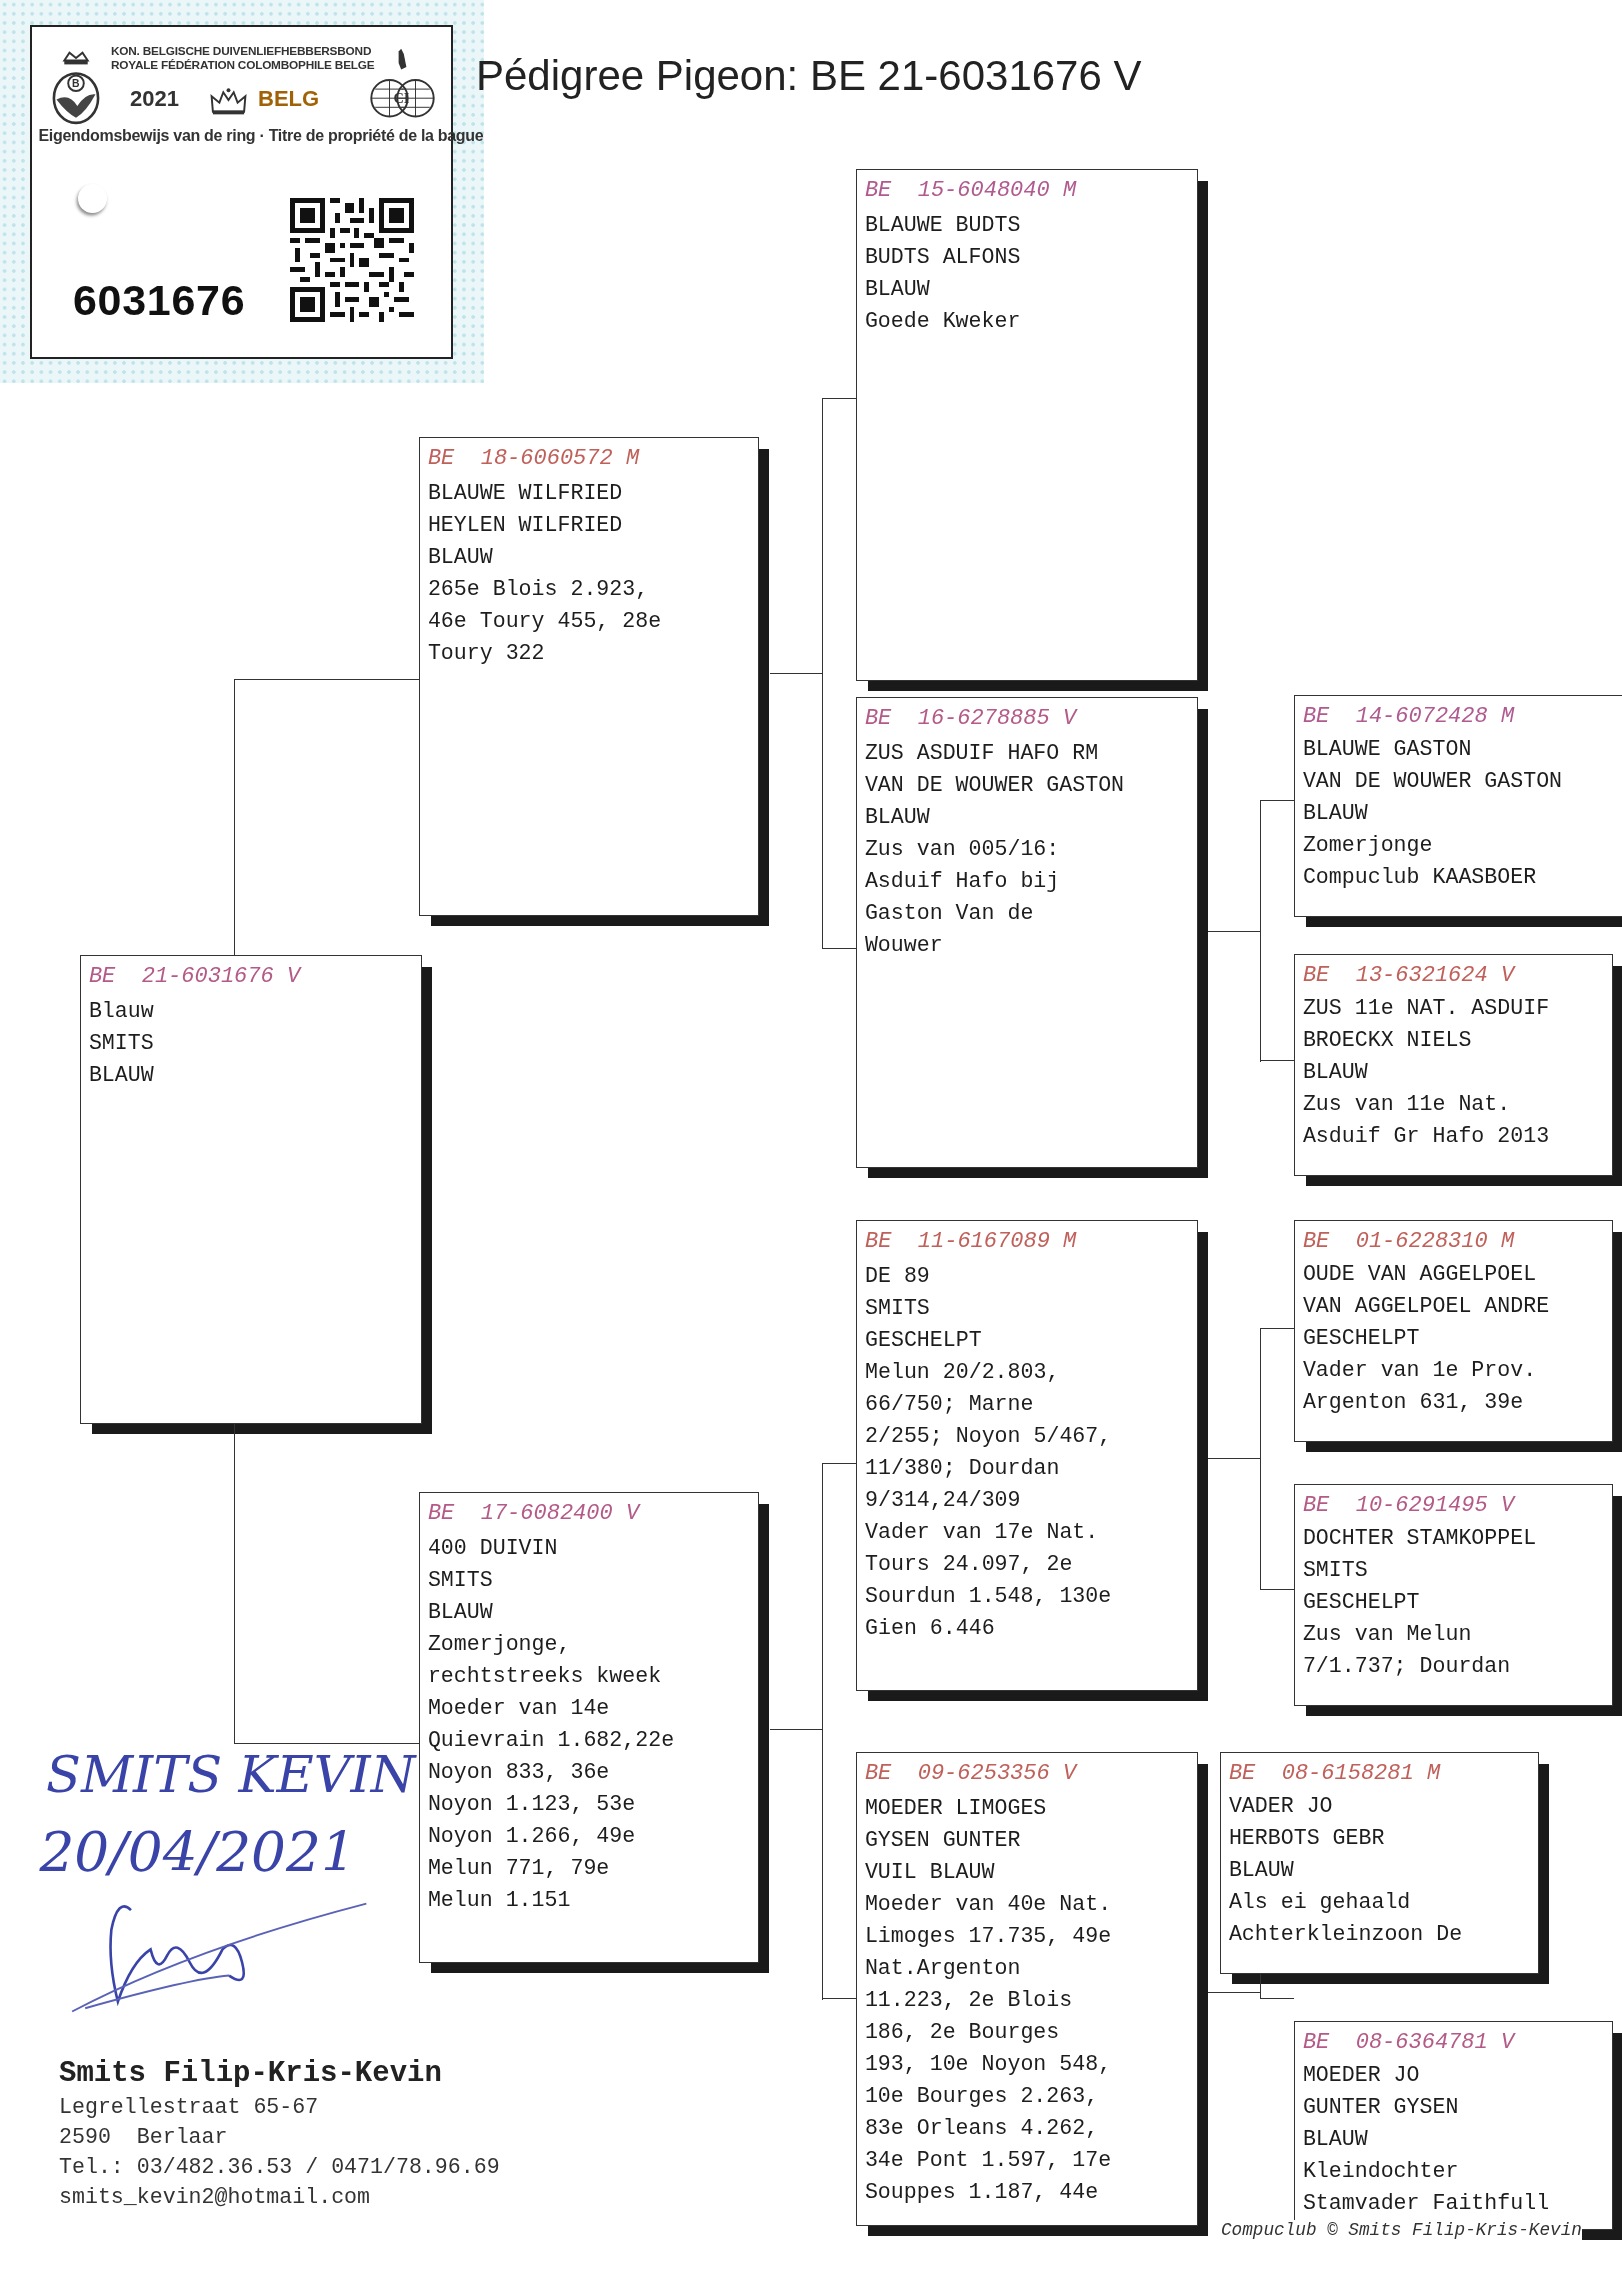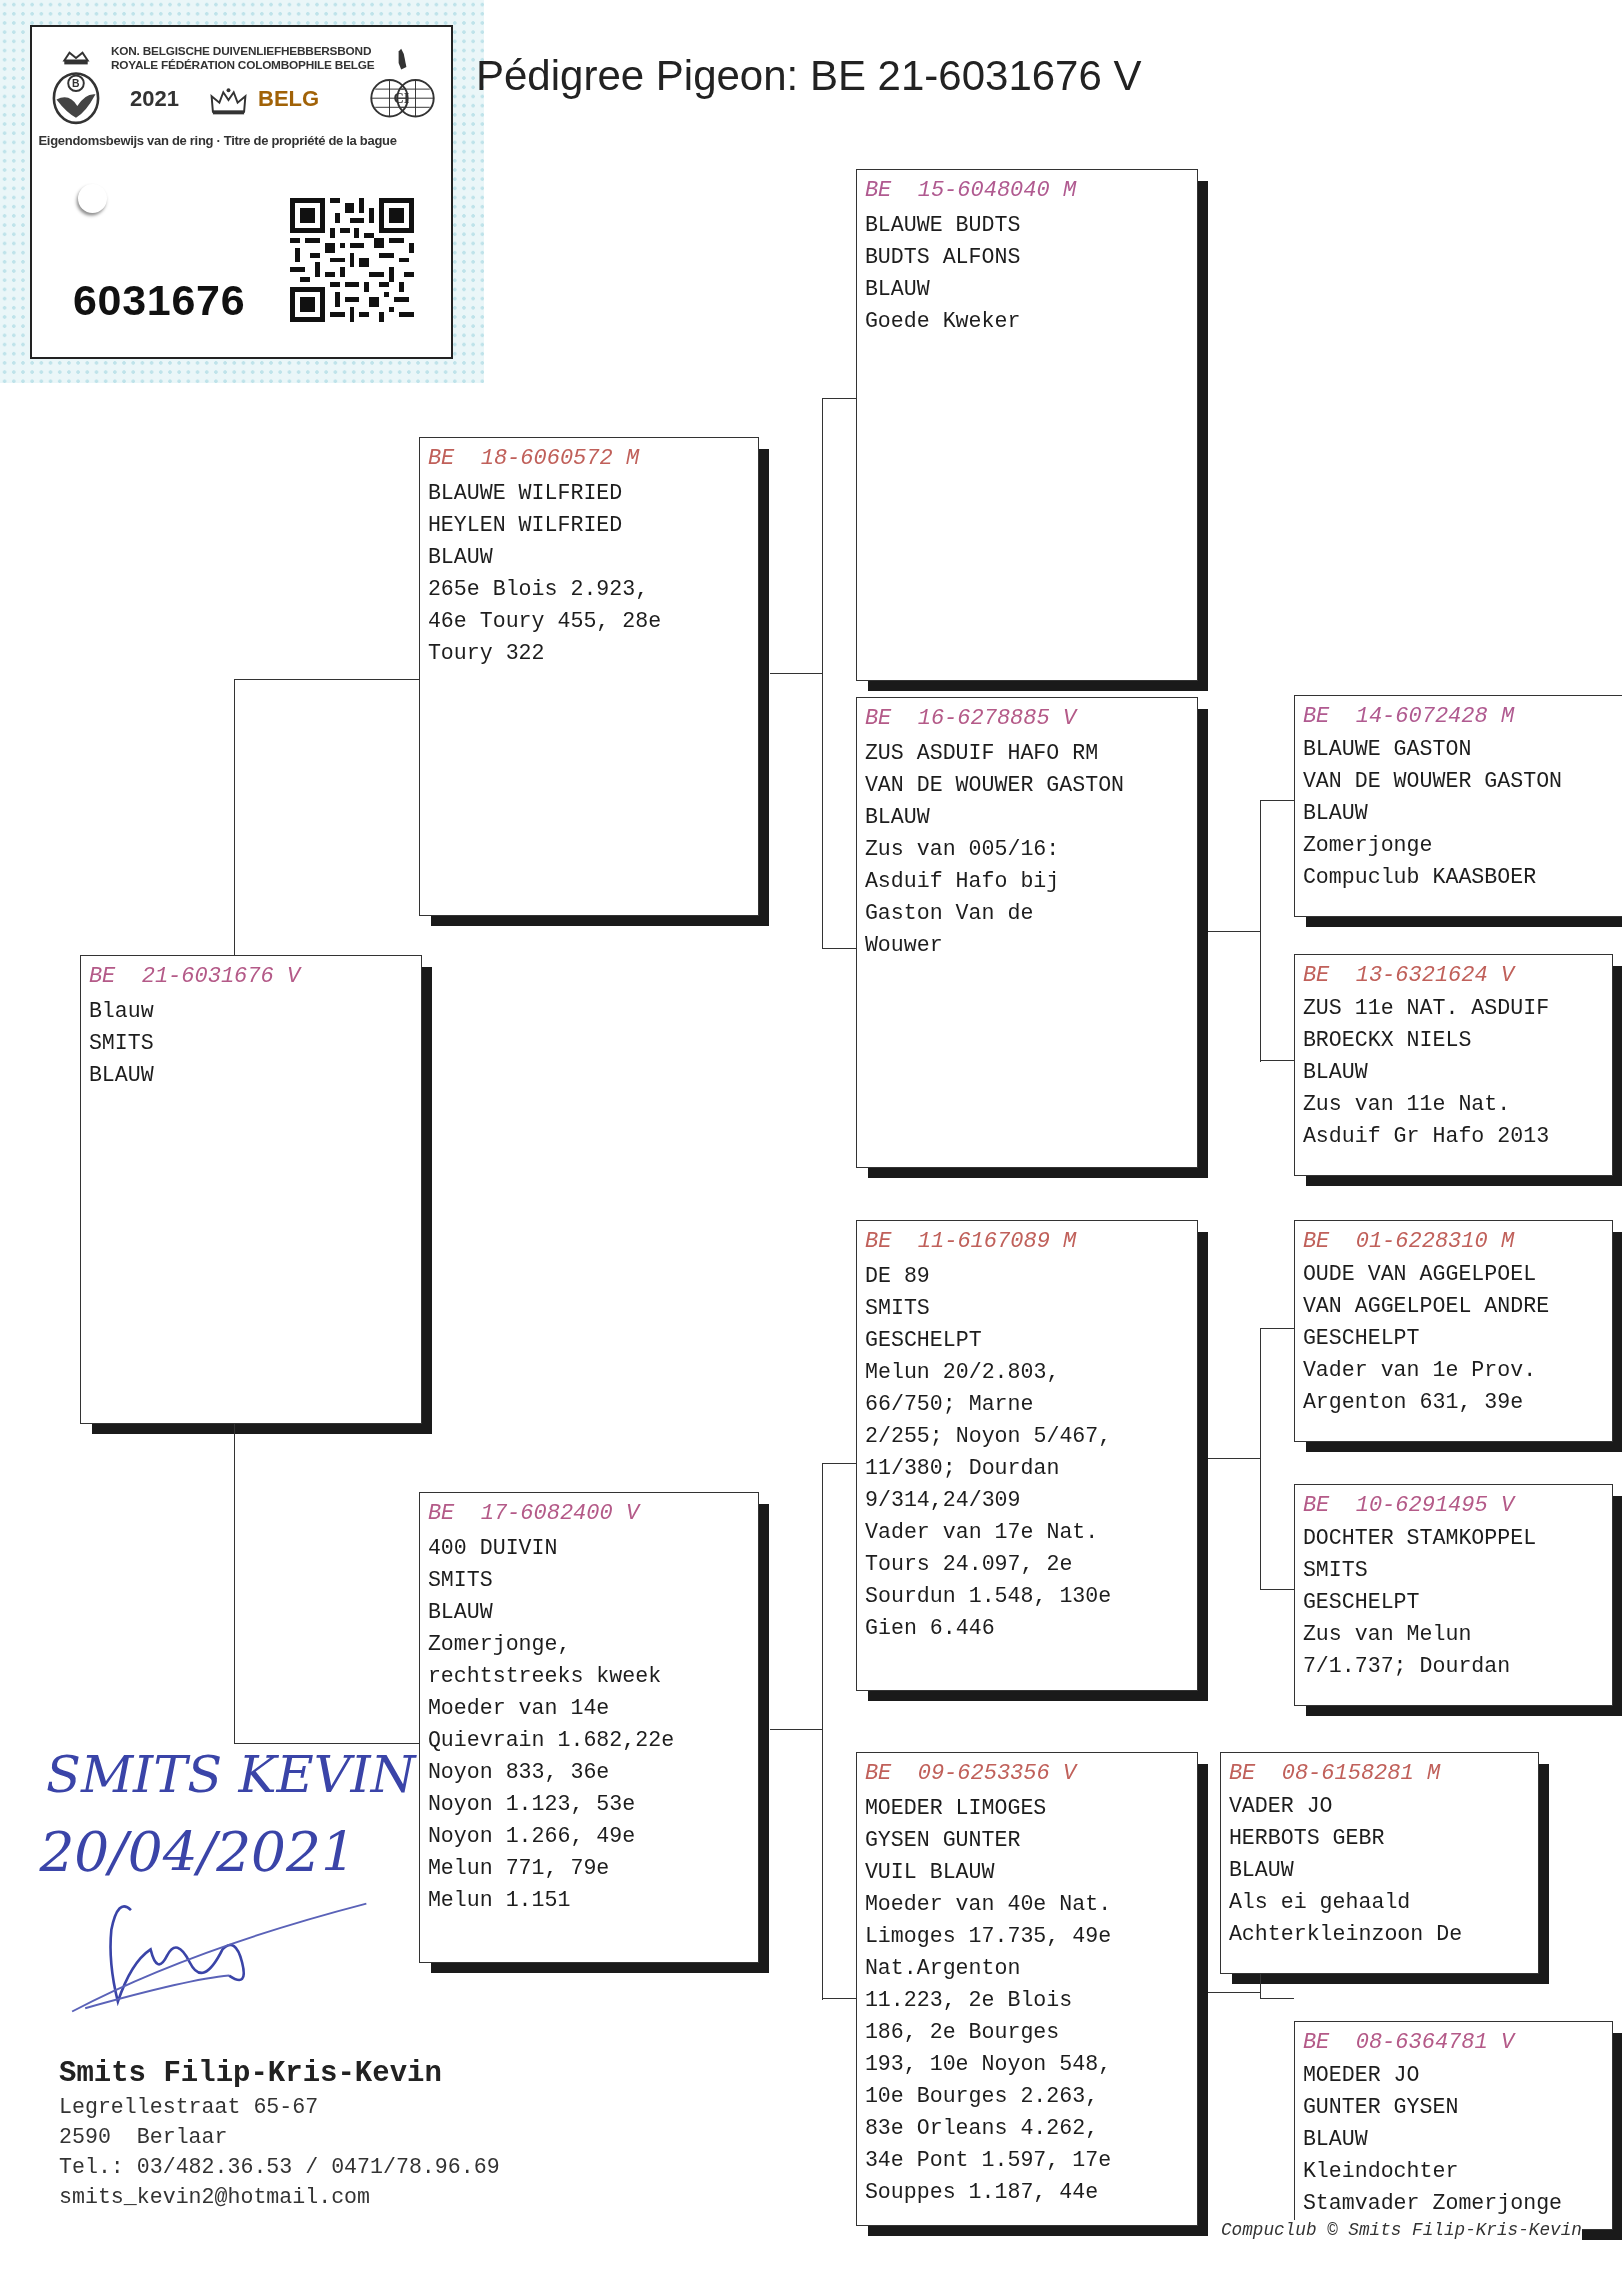--- a/index.html
+++ b/index.html
@@ -9,21 +9,21 @@
        background-color:#eaf6f8;
        background-image:radial-gradient(#bfe3ea 1.6px, transparent 2px);
        background-size:9.2px 9.2px;}
   .ring-card{position:absolute;left:30px;top:25px;width:419px;height:330px;background:#fff;border:2px solid #222;}
   .ring-logo{position:absolute;left:18.3px;top:19.6px;width:52px;height:79px;}
   .ring-fci{position:absolute;right:15.7px;top:19.6px;width:65px;height:79px;}
   .ring-org{position:absolute;left:79px;top:17px;font-family:"Liberation Sans",sans-serif;font-size:11.8px;line-height:14.4px;font-weight:bold;color:#333;letter-spacing:-0.2px;}
   .ring-year{position:absolute;left:98px;top:59px;font-family:"Liberation Sans",sans-serif;font-weight:bold;font-size:22px;color:#333;}
   .ring-crown{position:absolute;left:177px;top:60px;width:39px;height:30px;}
   .ring-country{position:absolute;left:226px;top:59px;font-family:"Liberation Sans",sans-serif;font-weight:bold;font-size:22px;color:#a16207;}
-  .ring-sub{position:absolute;left:6.5px;top:106px;font-family:"Liberation Sans",sans-serif;font-size:13px;font-weight:bold;color:#333;white-space:nowrap;letter-spacing:-0.3px;}
+  .ring-sub{position:absolute;left:6.5px;top:100px;font-family:"Liberation Sans",sans-serif;font-size:16px;font-weight:bold;color:#333;white-space:nowrap;letter-spacing:-0.3px;}
   .ring-hole{position:absolute;left:46px;top:157px;width:29px;height:29px;border-radius:50%;background:#fff;box-shadow:-1.3px 2.6px 3.3px rgba(0,0,0,0.45);}
   .ring-number{position:absolute;left:41px;top:249px;font-family:"Liberation Sans",sans-serif;font-weight:bold;font-size:43px;color:#111;letter-spacing:0.7px;}
   .ring-qr{position:absolute;left:258px;top:171px;width:124px;height:124px;}
   .page-title{position:absolute;left:476px;top:52px;font-family:"Liberation Sans",sans-serif;font-size:42px;color:#222;white-space:nowrap;}
   .box{position:absolute;background:#fff;border:1.3px solid #333;box-sizing:border-box;padding:6.5px 7.9px 0 7.9px;}
   .box::after{content:"";position:absolute;right:-10.5px;bottom:-10.5px;width:100%;height:100%;background:#1a1a1a;z-index:-1;}
   .box .ring{font-family:"Liberation Mono",monospace;font-style:italic;font-size:22px;line-height:27.5px;color:#c0605a;white-space:pre;}
   .box .ring.female{color:#b45a88;}
   .box .ring.male-p{color:#b05a90;}
   .box .lines{margin-top:5.2px;}
@@ -272,21 +272,21 @@
   </div>
 </div>
 
 <div class="box" style="left:1294px;top:2021px;width:319px;height:209px;">
   <div class="ring female">BE  08-6364781 V</div>
   <div class="lines" style="margin-top:2.6px;">
     <div class="ln">MOEDER JO</div>
     <div class="ln">GUNTER GYSEN</div>
     <div class="ln">BLAUW</div>
     <div class="ln">Kleindochter</div>
-    <div class="ln">Stamvader Zomerjonge</div>
+    <div class="ln">Stamvader Faithfull</div>
   </div>
 </div>
 
 <svg class="signature" viewBox="0 0 600 520">
   <text x="30" y="120" font-family="DejaVu Serif, serif" font-style="italic" font-size="78" fill="#3a44a8">SMITS KEVIN</text>
   <text x="20" y="240" font-family="DejaVu Serif, serif" font-style="italic" font-size="84" fill="#3a44a8">20/04/2021</text>
   <path d="M160 300 Q140 280 130 330 Q125 380 140 440 Q160 380 190 360 Q200 400 215 370 Q230 340 250 380 Q270 420 300 360 Q320 340 330 380 Q340 420 310 400" fill="none" stroke="#3a44a8" stroke-width="4"></path>
   <path d="M70 455 Q250 360 520 290 M90 450 Q250 405 310 400" fill="none" stroke="#5a62b8" stroke-width="3"></path>
 </svg>
 

